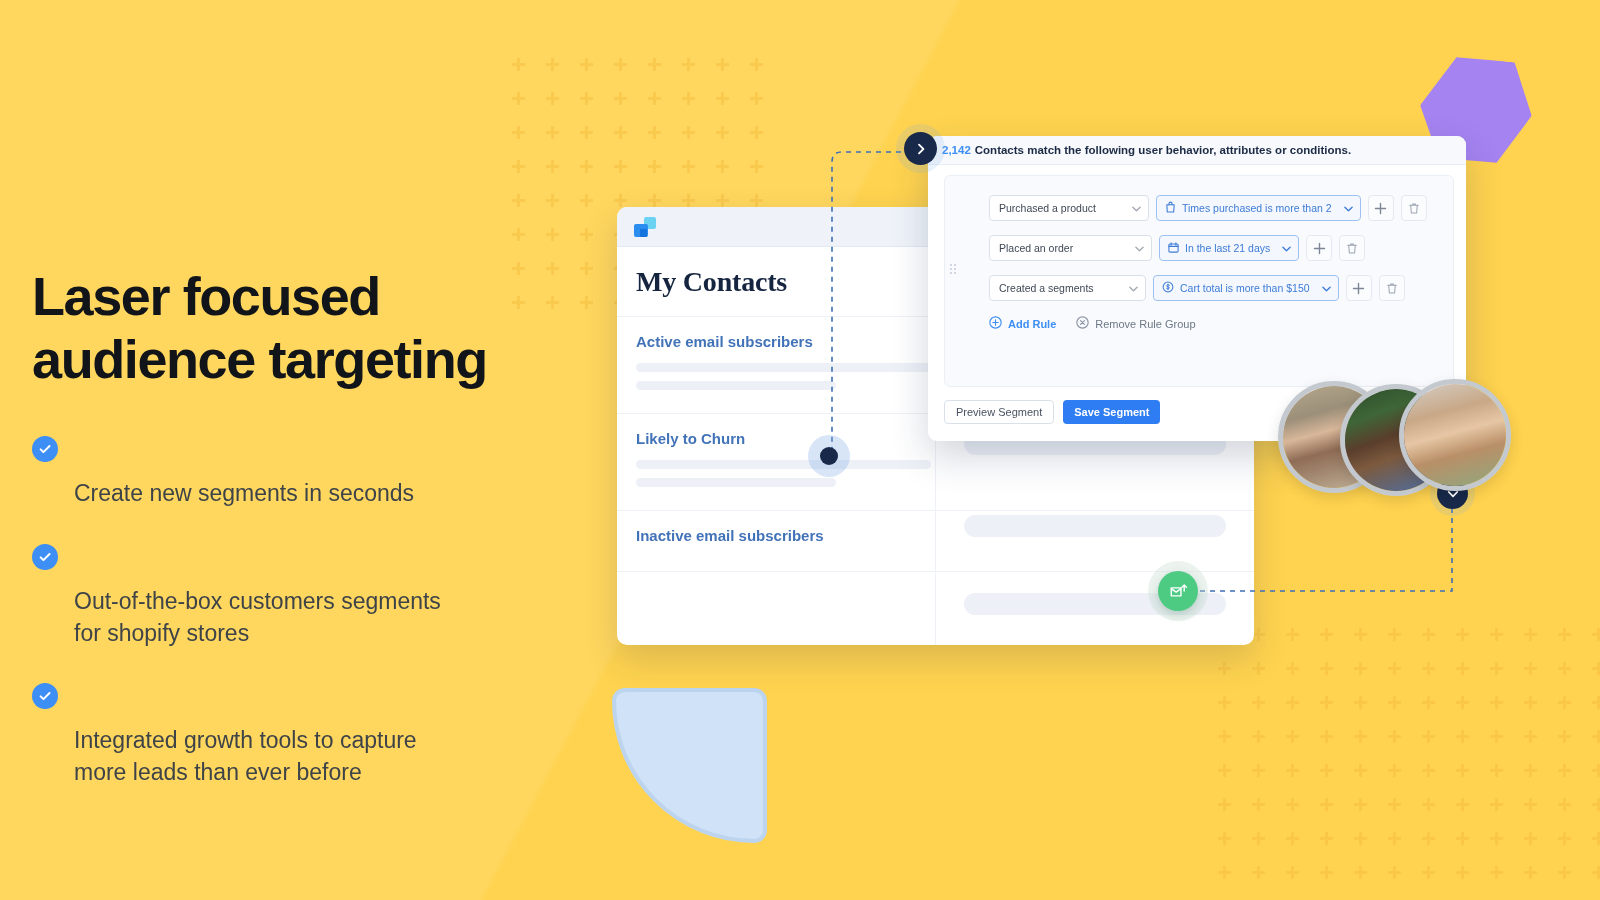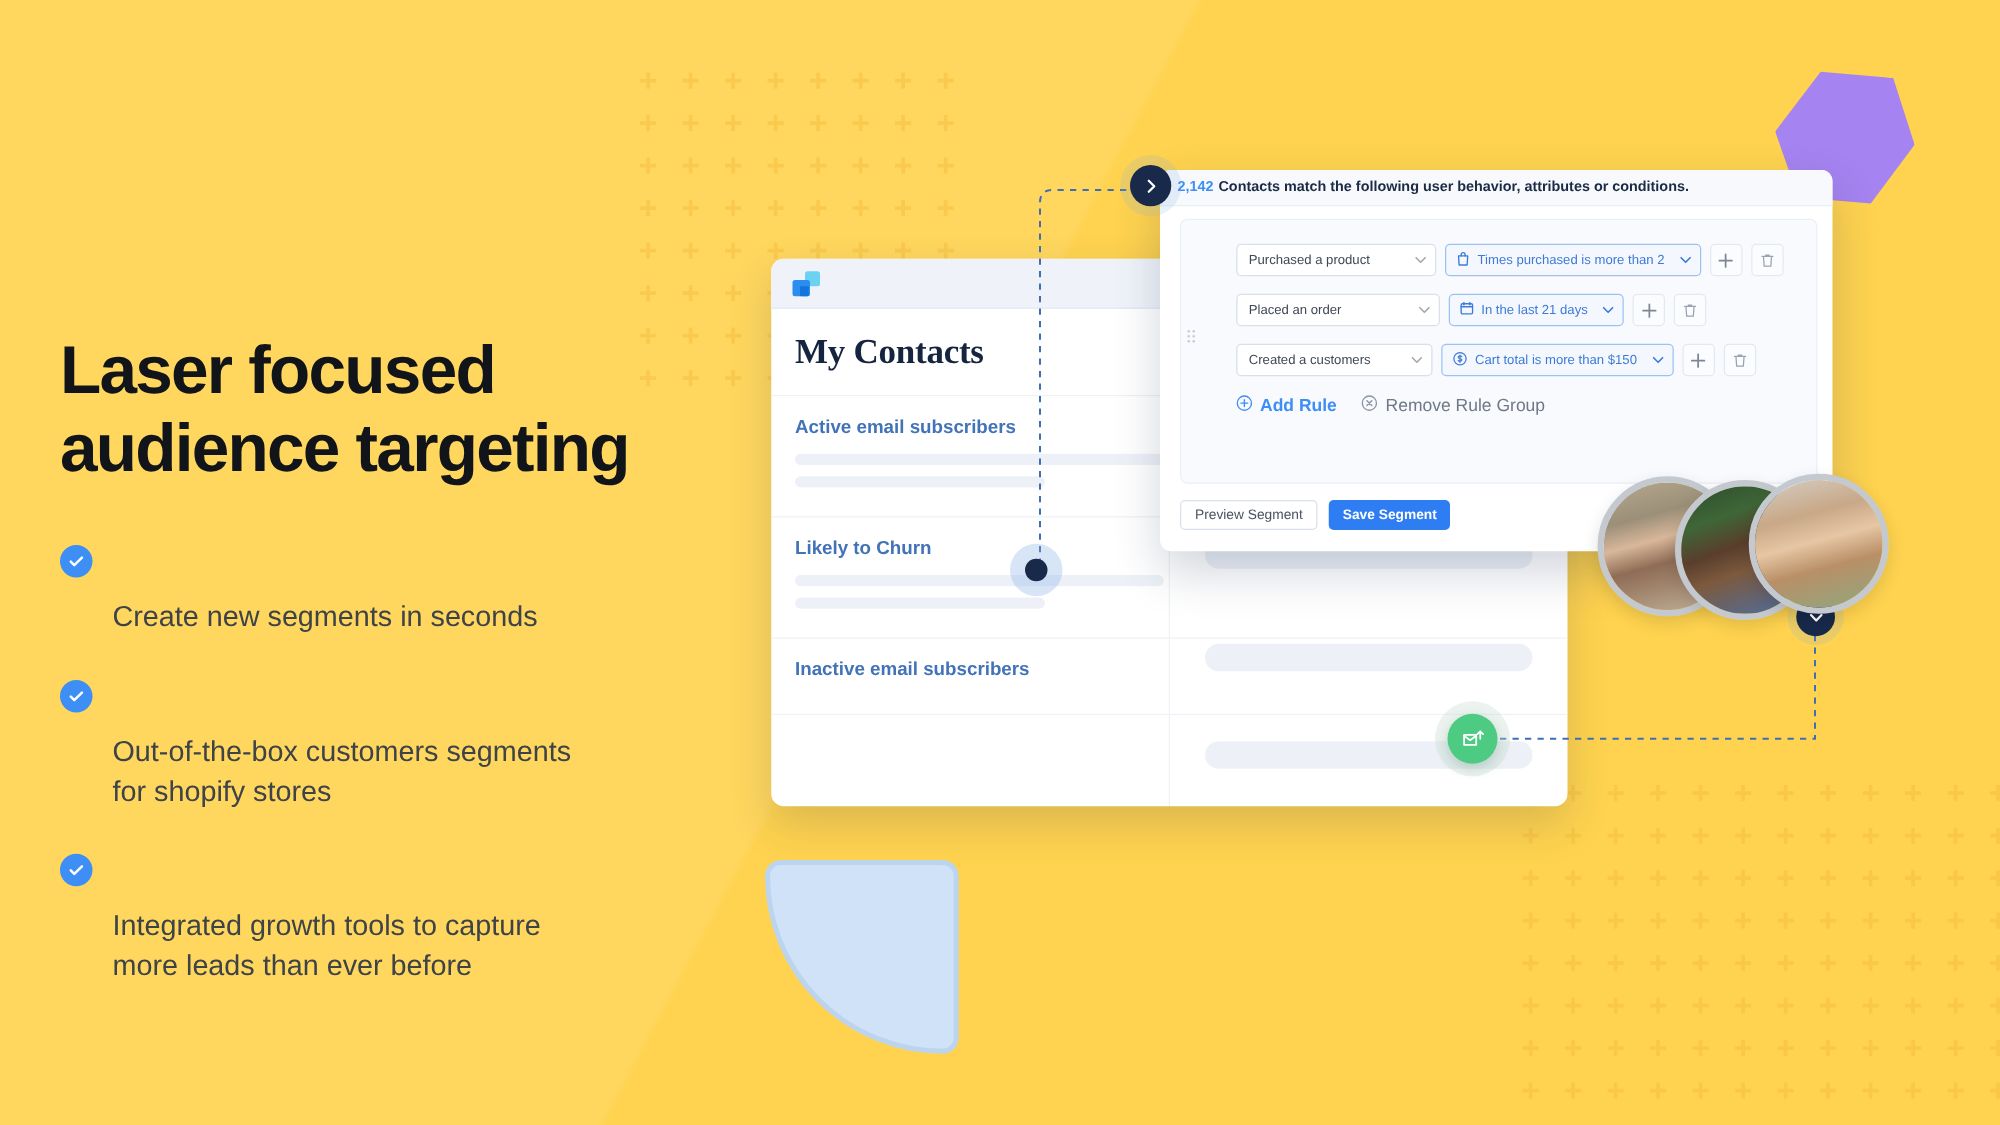--- a/index.html
+++ b/index.html
@@ -60,21 +60,21 @@
     border: 4px solid #BCD4EE;
     border-top-left-radius: 14px;
     border-top-right-radius: 14px;
     border-bottom-right-radius: 14px;
     border-bottom-left-radius: 100%;
   }
 
   
   #copy {
     position: absolute;
-    left: 48px; top: 265px;
+    left: 32px; top: 265px;
     width: 560px;
   }
   #headline {
     font-size: 54px;
     line-height: 1.16;
     font-weight: 700;
     letter-spacing: -1.4px;
     color: #111418;
     white-space: pre-line;
   }
@@ -238,21 +238,21 @@
     width: 26px; height: 26px;
     border: 1px solid #E4E9F1;
     border-radius: 4px;
     background: #FBFCFE;
     display: flex; align-items: center; justify-content: center;
   }
   .rule-actions {
     display: flex; align-items: center; gap: 20px;
     padding-left: 44px; margin-top: 8px;
   }
-  .act { display: flex; align-items: center; gap: 6px; font-size: 14px; text-align: center; }
+  .act { display: flex; align-items: center; gap: 6px; font-size: 11px; text-align: center; }
   #add-rule { color: #3D8EF5; font-weight: 700; }
   #rm-group { color: #6E7886; }
 
   #rule-foot {
     display: flex; align-items: center; gap: 9px;
     padding: 13px 0 0 16px;
   }
   .btn {
     height: 24px;
     border-radius: 4px;
@@ -722,21 +722,21 @@
         </div>
         <div class="iconbtn">
           <svg width="12" height="13" viewBox="0 0 13 14">
               <path d="M1.8 3.4h9.4M5 3.4V2.2h3v1.2M3 3.4l.6 8.4h5.8l.6-8.4" fill="none" stroke="#9AA3B1" stroke-width="1.1" stroke-linecap="round" stroke-linejoin="round"></path>
             </svg>
         </div>
       </div>
 
       <div class="rule-row">
         <div class="sel" style="width:157px">
-          <span>Created a customers</span>
+          <span>Created a segments</span>
           <span class="chev">
             <svg width="9" height="6" viewBox="0 0 10 6">
                 <path d="M1 1l4 4 4-4" fill="none" stroke="#5A6472" stroke-width="1.5" stroke-linecap="round" stroke-linejoin="round"></path>
               </svg>
           </span>
         </div>
         <div class="cond">
           <span>
             <svg width="12" height="12" viewBox="0 0 13 13">
                 <circle cx="6.5" cy="6.5" r="5.3" fill="none" stroke="#3D7BD6" stroke-width="1.1"></circle>

